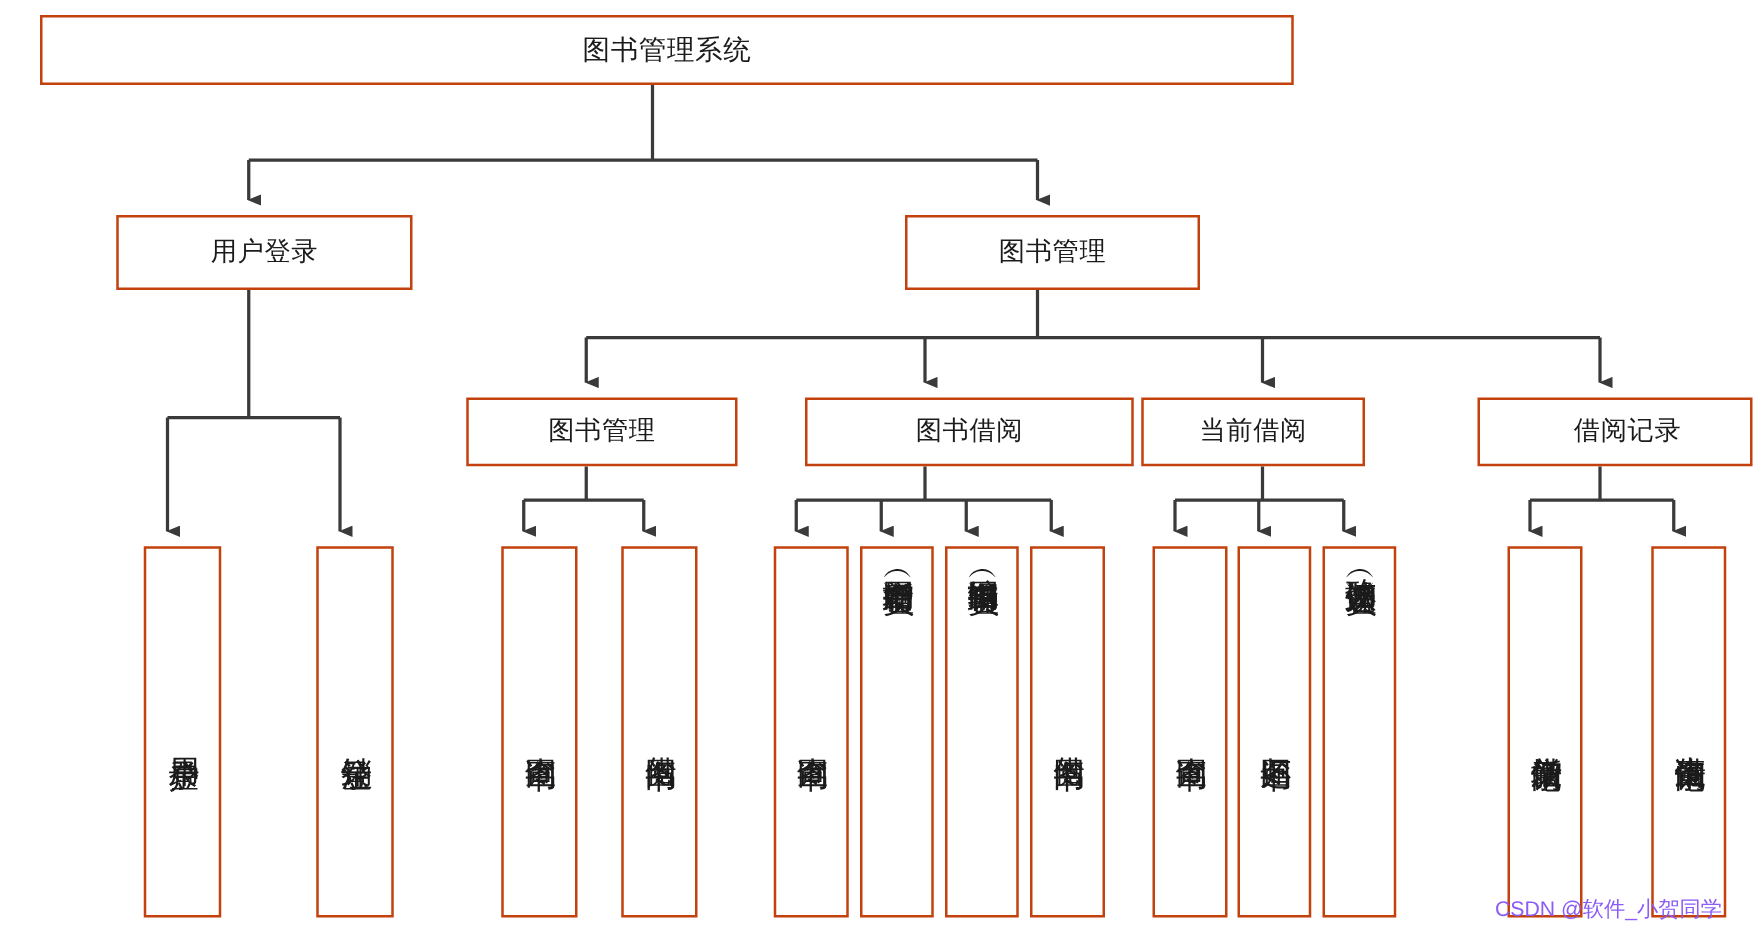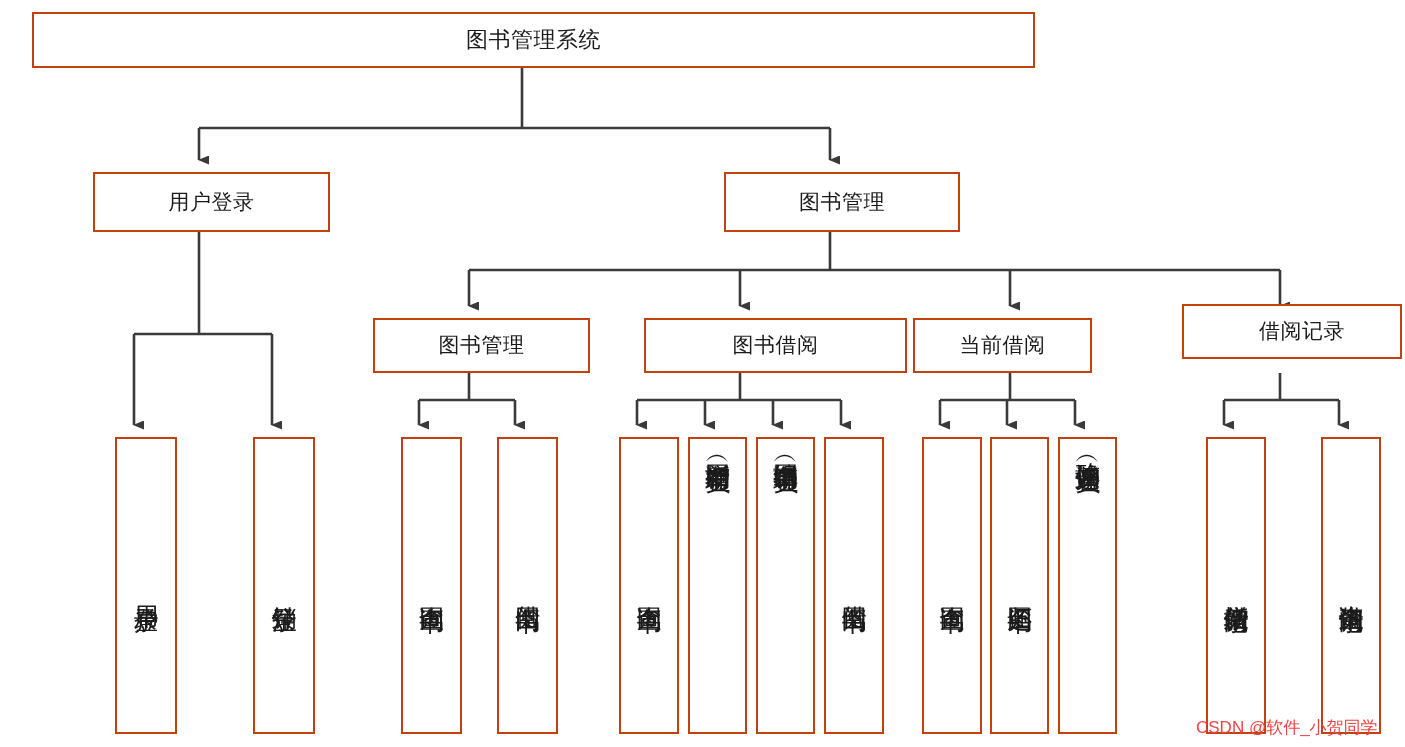--- a/index.html
+++ b/index.html
@@ -59,21 +59,21 @@
     line-height: 1.02;
     letter-spacing: 1px;
     margin: 0 auto;
   }
   .node.vert.mid .node-label {
     align-self: center;
   }
   #root-node .node-label { font-size: 22px; }
   .watermark {
     position: absolute;
-    color: #ef4444;
+    color: #8b5cf6;
     font-size: 17px;
     white-space: nowrap;
     z-index: 5;
     font-family: "Liberation Sans", "DejaVu Sans", sans-serif;
   }
 </style>
 </head>
 <body>
 
 <div id="diagram-root">
@@ -145,21 +145,21 @@
   </div>
 
   <div class="node horiz" style="left:632px; top:318px; width:263px; height:55px;">
     <span class="node-label">图书借阅</span>
   </div>
 
   <div class="node horiz" style="left:901px; top:318px; width:179px; height:55px;">
     <span class="node-label">当前借阅</span>
   </div>
 
-  <div class="node horiz" style="left:1170px; top:304px; width:220px; height:55px;padding-left:20px;">
+  <div class="node horiz" style="left:1170px; top:318px; width:220px; height:55px;padding-left:20px;">
     <span class="node-label">借阅记录</span>
   </div>
 
   <div class="node vert mid" style="left:103px; top:437px; width:62px; height:297px;">
     <span class="node-label">用户登录</span>
   </div>
 
   <div class="node vert mid" style="left:241px; top:437px; width:62px; height:297px;">
     <span class="node-label">注销登录</span>
   </div>

